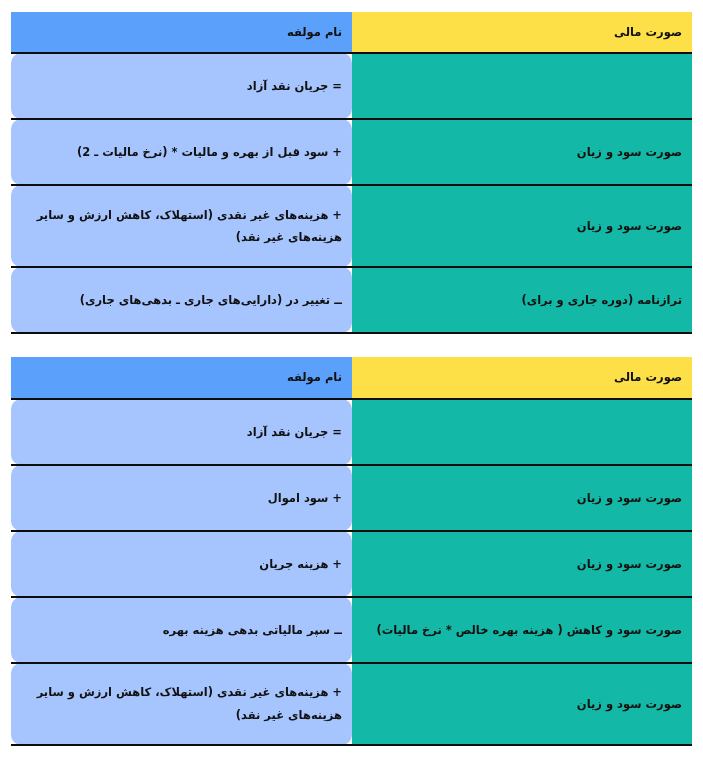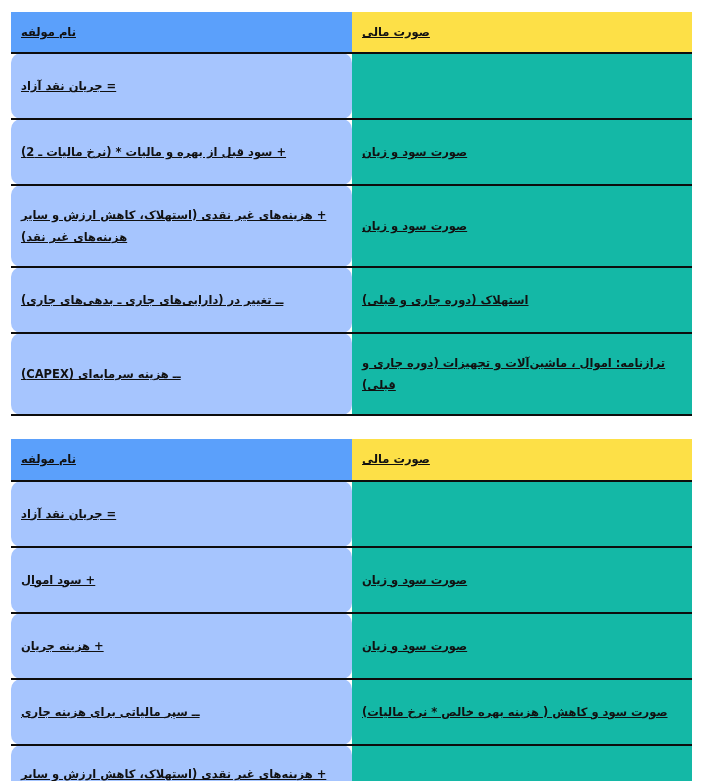--- a/index.html
+++ b/index.html
@@ -30,28 +30,27 @@
     margin-top: 23px;
   }
   .fin-table col.col-statement { width: 340px; }
   .fin-table col.col-component { width: 341px; }
 
   .fin-table th,
   .fin-table td {
     border: 0;
     border-bottom: 2px solid #0d0d0d;
     padding: 9px 10px;
-    text-align: left;
+    text-align: right;
     vertical-align: middle;
     font-size: 11.5px;
     font-weight: bold;
     color: #111111;
     line-height: 1.95;
     word-wrap: break-word;
-    text-decoration: underline;
   }
   .fin-table thead th {
     border-bottom: 2px solid #0d0d0d;
     font-size: 11.5px;
   }
   .head-statement {
     background: #fde047;
   }
   .head-component {
     background: #5ba0fb;
@@ -92,26 +91,22 @@
       </tr>
       <tr class="row-tall">
         <td class="cell-statement">صورت سود و زیان</td>
         <td class="cell-component">+ سود قبل از بهره و مالیات * (نرخ مالیات ـ 2)</td>
       </tr>
       <tr class="row-xtall">
         <td class="cell-statement">صورت سود و زیان</td>
         <td class="cell-component">+ هزینه‌های غیر نقدی (استهلاک، کاهش ارزش و سایر هزینه‌های غیر نقد)</td>
       </tr>
       <tr class="row-tall">
-        <td class="cell-statement">استهلاک (دوره جاری و قبلی)</td>
+        <td class="cell-statement">ترازنامه (دوره جاری و برای)</td>
         <td class="cell-component">ــ تغییر در (دارایی‌های جاری ـ بدهی‌های جاری)</td>
-      </tr>
-      <tr class="row-xtall">
-        <td class="cell-statement">ترازنامه: اموال ، ماشین‌آلات و تجهیزات (دوره جاری و قبلی)</td>
-        <td class="cell-component">ــ هزینه سرمایه‌ای (CAPEX)</td>
       </tr>
     </tbody>
   </table>
 
   <table class="fin-table">
     <colgroup>
       <col class="col-statement">
       <col class="col-component">
     </colgroup>
     <thead>
@@ -128,21 +123,21 @@
       <tr class="row-tall">
         <td class="cell-statement">صورت سود و زیان</td>
         <td class="cell-component">+ سود اموال</td>
       </tr>
       <tr class="row-tall">
         <td class="cell-statement">صورت سود و زیان</td>
         <td class="cell-component">+ هزینه جریان</td>
       </tr>
       <tr class="row-tall">
         <td class="cell-statement">صورت سود و کاهش ( هزینه بهره خالص * نرخ مالیات)</td>
-        <td class="cell-component">ــ سپر مالیاتی برای هزینه جاری</td>
+        <td class="cell-component">ــ سپر مالیاتی بدهی هزینه بهره</td>
       </tr>
       <tr class="row-xtall">
         <td class="cell-statement">صورت سود و زیان</td>
         <td class="cell-component">+ هزینه‌های غیر نقدی (استهلاک، کاهش ارزش و سایر هزینه‌های غیر نقد)</td>
       </tr>
 
     </tbody>
   </table>
 
 </div>

